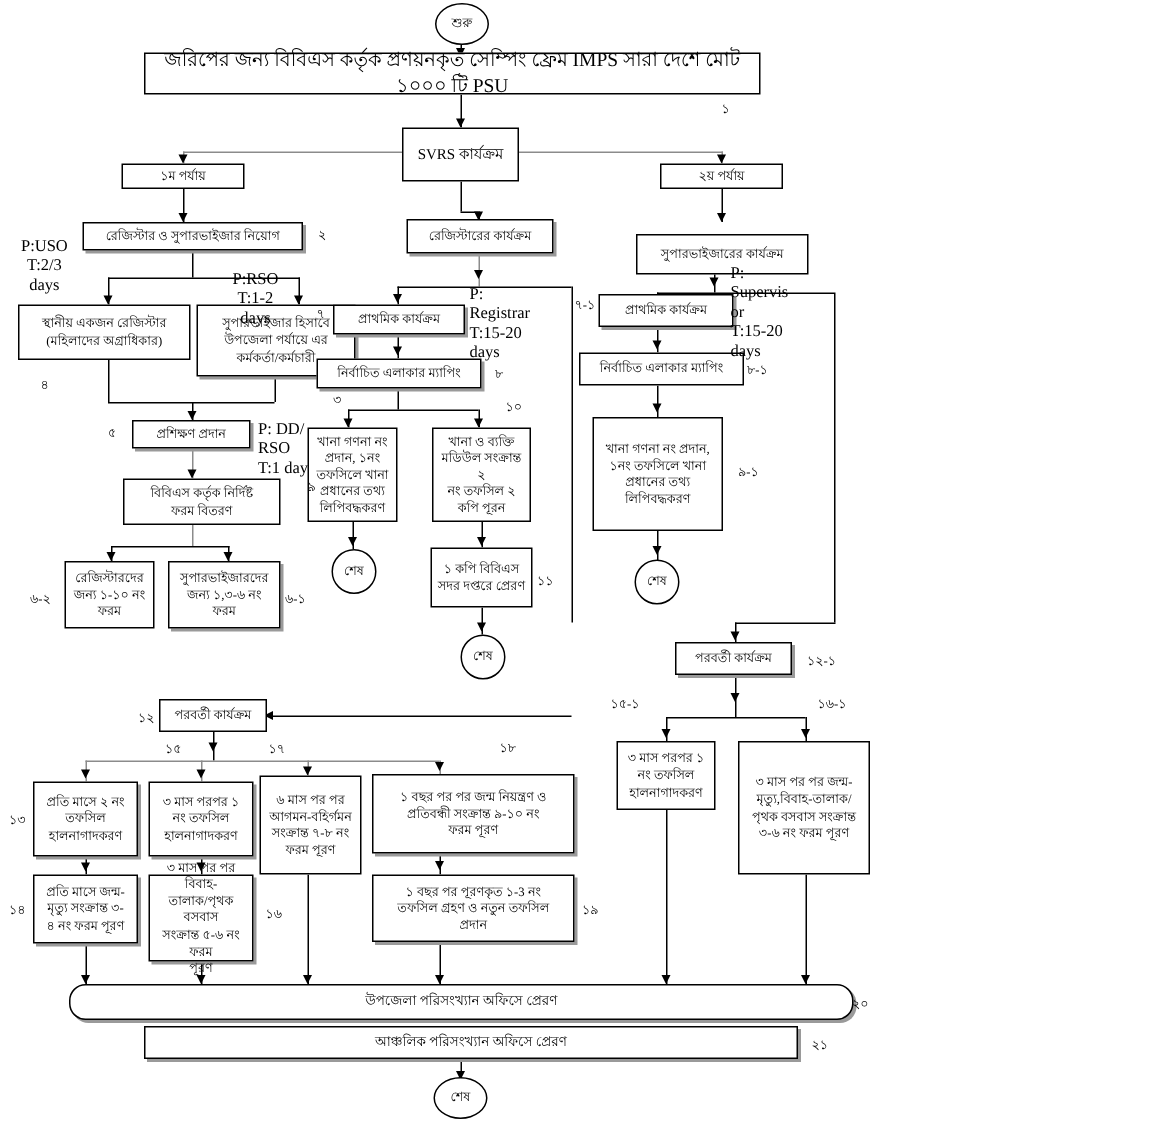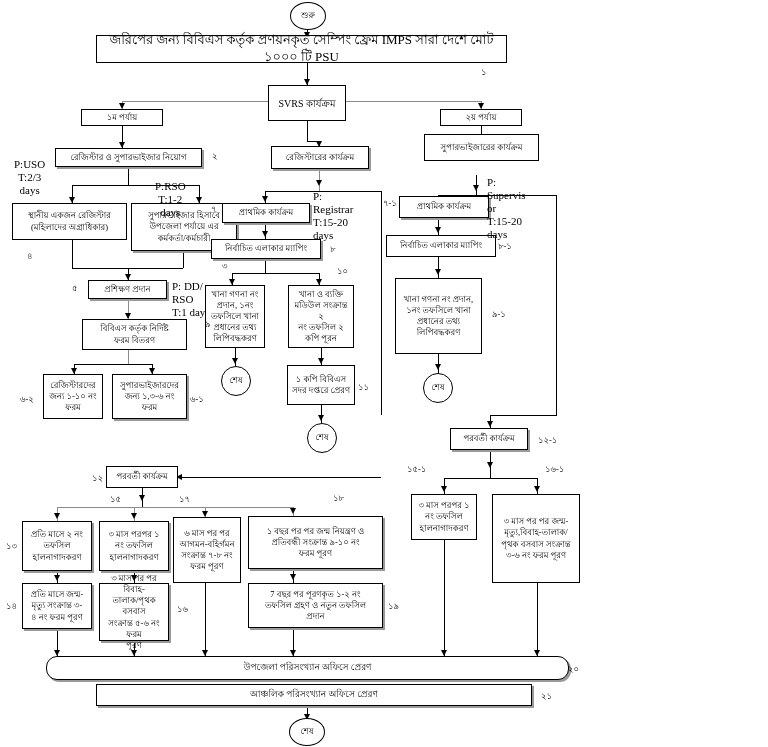--- a/index.html
+++ b/index.html
@@ -254,21 +254,21 @@
   <div class="box" style="left:287px;top:365px;width:68px;height:40px;white-space:pre-line;"><span>১ কপি বিবিএস
 সদর দপ্তরে প্রেরণ</span></div>
   <div class="num" style="left:358px;top:381px;">১১</div>
 
   <div class="ln vl" style="left:321px;top:405px;height:18px;"></div>
   <div class="arrow ad" style="left:318px;top:415px;"></div>
   <div class="oval" style="left:307px;top:423px;width:30px;height:30px;">
       <span>শেষ</span>
     </div>
 
-  <div class="box" style="left:424px;top:134px;width:115px;height:27px;">
+  <div class="box" style="left:424px;top:156px;width:115px;height:27px;">
       <span>সুপারভাইজারের কার্যক্রম</span>
     </div>
 
   <div class="ln vl" style="left:476px;top:175px;height:20px;"></div>
   <div class="arrow ad" style="left:473px;top:185px;"></div>
   <div class="ln hl" style="left:438px;top:195px;width:118px;"></div>
   <div class="ln vl" style="left:438px;top:195px;height:12px;"></div>
   <div class="arrow ad" style="left:435px;top:199px;"></div>
   <div class="ln vl" style="left:556px;top:195px;height:220px;"></div>
 
@@ -387,21 +387,21 @@
   <div class="box" style="left:173px;top:517px;width:68px;height:66px;white-space:pre-line;"><span>৬ মাস পর পর
 আগমন-বহির্গমন
 সংক্রান্ত ৭-৮ নং
 ফরম পূরণ</span></div>
   <div class="ln vl" style="left:205px;top:583px;height:73px;"></div>
   <div class="arrow ad" style="left:202px;top:650px;"></div>
 
   <div class="box shadow" style="left:248px;top:516px;width:135px;height:53px;white-space:pre-line;"><span>১ বছর পর পর জন্ম নিয়ন্ত্রণ ও
 প্রতিবন্ধী সংক্রান্ত ৯-১০ নং
 ফরম পূরণ</span></div>
-  <div class="box shadow" style="left:248px;top:583px;width:135px;height:45px;white-space:pre-line;"><span>7 বছর পর পূরণকৃত ১-২ নং
+  <div class="box shadow" style="left:248px;top:583px;width:135px;height:45px;white-space:pre-line;"><span>১ বছর পর পূরণকৃত ১-3 নং
 তফসিল গ্রহণ ও নতুন তফসিল
 প্রদান</span></div>
   <div class="num" style="left:388px;top:600px;">১৯</div>
   <div class="ln vl" style="left:293px;top:569px;height:14px;"></div>
   <div class="arrow ad" style="left:290px;top:574px;"></div>
   <div class="ln vl" style="left:293px;top:628px;height:28px;"></div>
   <div class="arrow ad" style="left:290px;top:650px;"></div>
 
   <div class="box shadow" style="left:46px;top:656px;width:523px;height:24px;font-size:9px;border-radius:11px;">
       <span>উপজেলা পরিসংখ্যান অফিসে প্রেরণ</span>

